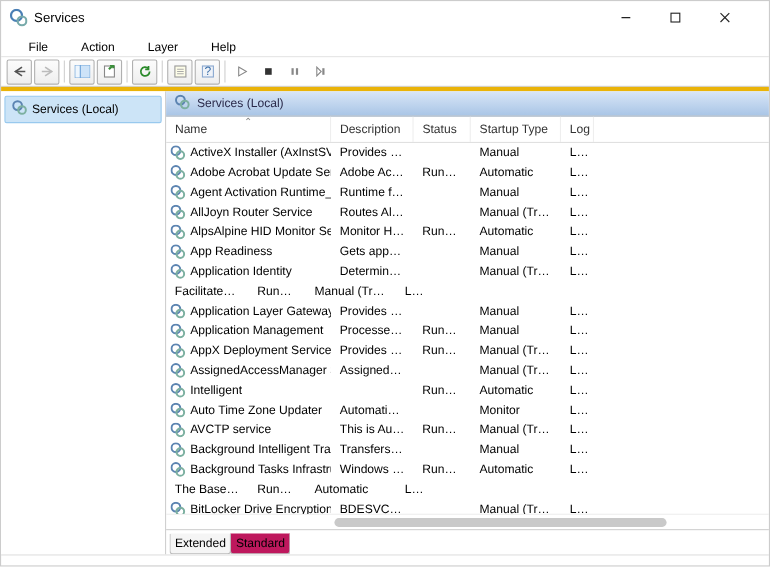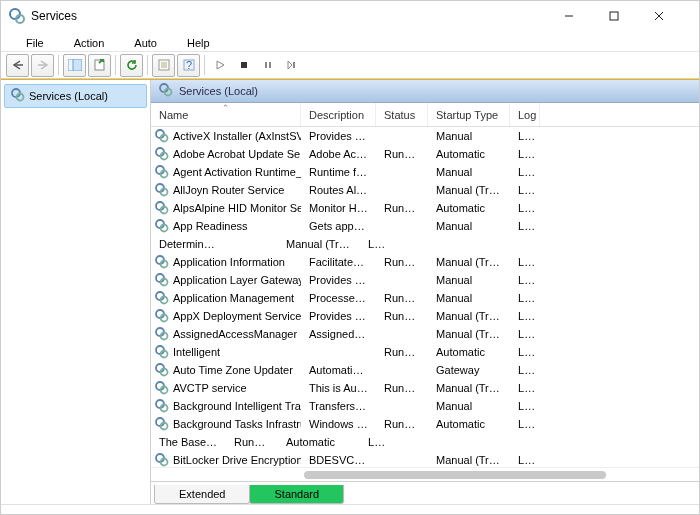--- a/index.html
+++ b/index.html
@@ -8,40 +8,40 @@
 .titlebar .icon { width: 16px; height: 16px; margin-right: 6px; }
 .titlebar .title { flex: 1; font-size: 12px; }
 .win-btns { display: flex; }
 .win-btn { width: 45px; height: 28px; display: flex; align-items: center; justify-content: center; }
 .menubar { height: 20px; display: flex; align-items: flex-end; padding: 0 18px; gap: 16px; }
 .menu-item { padding: 2px 7px; }
 .toolbar { height: 28px; display: flex; align-items: center; padding: 2px 4px; border-top: 1px solid #e5e5e5; border-bottom: 1px solid #d0d0d0; gap: 0; }
 .tb-btn { width: 22px; height: 22px; display: flex; align-items: center; justify-content: center; border: 1px solid transparent; border-radius: 2px; margin: 0 1px; }
 .tb-btn.framed { border: 1px solid #b0b0b0; background: linear-gradient(#fcfcfc,#eee); width: 23px; height: 23px; }
 .tb-sep { width: 1px; height: 20px; background: #d0d0d0; margin: 0 3px; }
-.main { flex: 1; display: flex; border-top: 1px solid #eab308; min-height: 0; }
+.main { flex: 1; display: flex; border-top: 4px solid #eab308; min-height: 0; }
 .tree { width: 150px; background: #fff; border-right: 1px solid #d0d0d0; padding-top: 4px; }
 .tree-row { display: flex; align-items: center; padding: 3px 6px; margin: 0 3px; gap: 4px; }
 .tree-row.sel { background: #cce4f7; border: 1px solid #99c9ee; border-radius: 2px; }
 .content { flex: 1; display: flex; flex-direction: column; min-width: 0; }
 .header-band { height: 23px; background: linear-gradient(#d9e6f7,#a9c5e6); display: flex; align-items: center; padding-left: 8px; gap: 6px; font-size: 12px; color: #2a2a4a; border-bottom: 1px solid #9ab; }
 .splitter { flex: 1; display: flex; min-height: 0; border-bottom: 1px solid #d0d0d0;}
 .desc-pane { width: 185px; padding: 8px 10px; font-size: 11px; color: #333; border-right: 1px solid #e6e6e6; }
 .list-wrap { flex: 1; overflow: hidden; display: flex; flex-direction: column; min-width: 0; }
 .cols { display: flex; height: 24px; border-bottom: 1px solid #e0e0e0; flex-shrink: 0; }
 .col { display: flex; align-items: center; padding: 0 8px; border-right: 1px solid #eee; font-size: 11px; color: #333; position: relative; white-space: nowrap; overflow: hidden; text-overflow: ellipsis; }
 .col.sorted::after { content: "⌃"; font-size: 9px; color: #888; position: absolute; left: 50%; top: 0; transform: translateX(-50%); }
 .rows { flex: 1; overflow-y: auto; overflow-x: hidden; }
 .row { display: flex; height: 18px; align-items: center; }
 .cell { padding: 0 8px; white-space: nowrap; overflow: hidden; text-overflow: ellipsis; font-size: 11px; }
 .cell.name { display: flex; align-items: center; gap: 4px; padding-left: 4px; }
 .svc-i { width: 14px; height: 14px; flex-shrink: 0; }
 .tabs { display: flex; align-items: flex-end; height: 22px; padding-left: 3px; }
-.tab { padding: 3px 24px; font-size: 11px; border: 1px solid #bbb; border-top: none; background: #f5f5f5; border-bottom-left-radius: 3px; border-bottom-right-radius: 3px; margin-right: -1px; }
-.tab.active { background: #22c55e; font-weight: 400; }
+.tab { padding: 3px 4px; font-size: 11px; border: 1px solid #bbb; border-top: none; background: #f5f5f5; border-bottom-left-radius: 3px; border-bottom-right-radius: 3px; margin-right: -1px; }
+.tab.active { background: #be185d; font-weight: 400; }
 .bottom-space { height: 10px; border-top: 1px solid #e0e0e0; }
 .rows::-webkit-scrollbar { width: 14px; }
 .rows::-webkit-scrollbar-thumb { background: #c9c9c9; border-radius: 7px; border: 3px solid #fff; }
 .c-name { width: 150px; }
 .c-desc { width: 75px; }
 .c-stat { width: 52px; }
 .c-type { width: 82px; }
 .c-log  { width: 30px; }
 .hscroll { height: 14px; border-top: 1px solid #eee; display:flex; align-items:center; }
 .hscroll .thumb { height:8px; width:55%; margin-left:28%; background:#c9c9c9; border-radius:5px; }
@@ -73,21 +73,21 @@
           <line x1="1" y1="1" x2="9" y2="9" stroke="#222"></line>
           <line x1="9" y1="1" x2="1" y2="9" stroke="#222"></line>
         </svg>
       </div>
   </div>
 </div>
 
 <div class="menubar">
   <div class="menu-item">File</div>
   <div class="menu-item">Action</div>
-  <div class="menu-item">Auto</div>
+  <div class="menu-item">Layer</div>
   <div class="menu-item">Help</div>
 </div>
 
 <div class="toolbar">
   <div class="tb-btn framed">
       <svg width="12" height="10">
         <path d="M8 1 L2 5 L8 9" fill="none" stroke="#555" stroke-width="1.5"></path>
         <line x1="2" y1="5" x2="11" y2="5" stroke="#555" stroke-width="1.5"></line>
       </svg>
     </div>
@@ -261,33 +261,33 @@
                     <circle cx="9" cy="9" r="3.5" fill="none" stroke="#7cb0a0" stroke-width="1.8"></circle>
                   </svg></span>
                 <span>App Readiness</span>
               </div>
               <div class="cell c-desc">Gets apps re...</div>
               <div class="cell c-stat"></div>
               <div class="cell c-type">Manual</div>
               <div class="cell c-log">Loc</div>
             </div>
             <div class="row">
+              <div class="cell name c-name">
+                <span class="svc-i"><svg viewBox="0 0 14 14">
+                    <circle cx="5" cy="5" r="4" fill="none" stroke="#5c84b1" stroke-width="1.8"></circle>
+                    <circle cx="9" cy="9" r="3.5" fill="none" stroke="#7cb0a0" stroke-width="1.8"></circle>
+                  </svg></span>
+                <span>Application Identity</span>
+              </div>
               <div class="cell c-desc">Determines ...</div>
               <div class="cell c-stat"></div>
               <div class="cell c-type">Manual (Trig...</div>
               <div class="cell c-log">Loc</div>
             </div>
             <div class="row">
-              <div class="cell name c-name">
-                <span class="svc-i"><svg viewBox="0 0 14 14">
-                    <circle cx="5" cy="5" r="4" fill="none" stroke="#5c84b1" stroke-width="1.8"></circle>
-                    <circle cx="9" cy="9" r="3.5" fill="none" stroke="#7cb0a0" stroke-width="1.8"></circle>
-                  </svg></span>
-                <span>Application Information</span>
-              </div>
               <div class="cell c-desc">Facilitates t...</div>
               <div class="cell c-stat">Running</div>
               <div class="cell c-type">Manual (Trig...</div>
               <div class="cell c-log">Loc</div>
             </div>
             <div class="row">
               <div class="cell name c-name">
                 <span class="svc-i"><svg viewBox="0 0 14 14">
                     <circle cx="5" cy="5" r="4" fill="none" stroke="#5c84b1" stroke-width="1.8"></circle>
                     <circle cx="9" cy="9" r="3.5" fill="none" stroke="#7cb0a0" stroke-width="1.8"></circle>
@@ -354,21 +354,21 @@
             <div class="row">
               <div class="cell name c-name">
                 <span class="svc-i"><svg viewBox="0 0 14 14">
                     <circle cx="5" cy="5" r="4" fill="none" stroke="#5c84b1" stroke-width="1.8"></circle>
                     <circle cx="9" cy="9" r="3.5" fill="none" stroke="#7cb0a0" stroke-width="1.8"></circle>
                   </svg></span>
                 <span>Auto Time Zone Updater</span>
               </div>
               <div class="cell c-desc">Automatical...</div>
               <div class="cell c-stat"></div>
-              <div class="cell c-type">Gateway</div>
+              <div class="cell c-type">Monitor</div>
               <div class="cell c-log">Loc</div>
             </div>
             <div class="row">
               <div class="cell name c-name">
                 <span class="svc-i"><svg viewBox="0 0 14 14">
                     <circle cx="5" cy="5" r="4" fill="none" stroke="#5c84b1" stroke-width="1.8"></circle>
                     <circle cx="9" cy="9" r="3.5" fill="none" stroke="#7cb0a0" stroke-width="1.8"></circle>
                   </svg></span>
                 <span>AVCTP service</span>
               </div>

